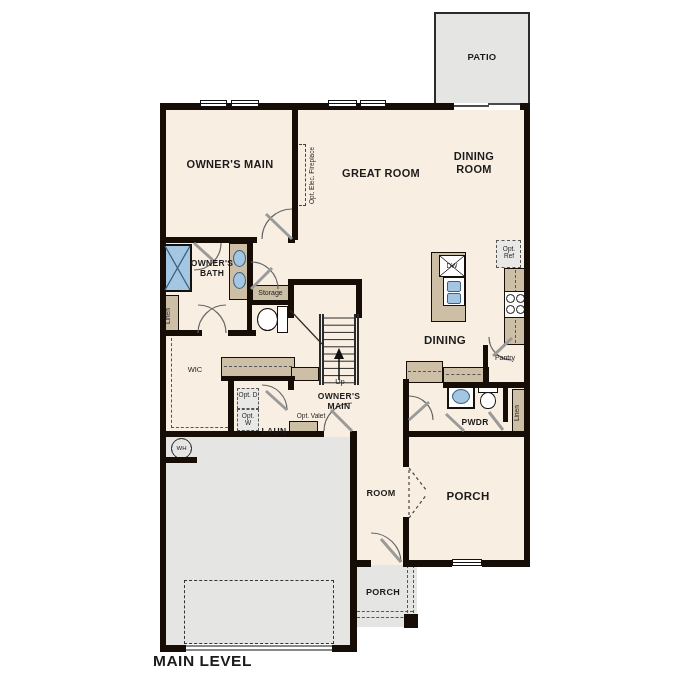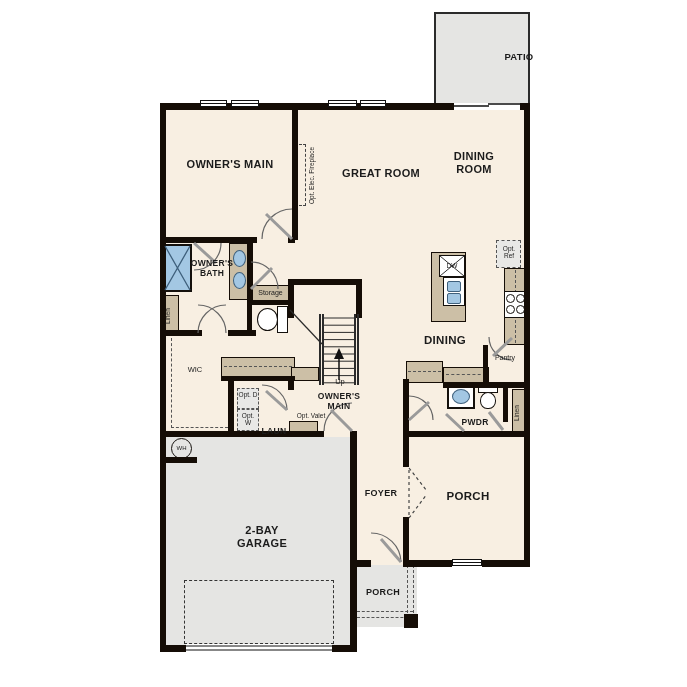--- a/index.html
+++ b/index.html
@@ -158,41 +158,41 @@
           <path d="M489 412 L503 430"></path>
   </g>
   <g stroke="#444" stroke-width="1.2" fill="none" stroke-dasharray="3,3">
     <path d="M409 470 L409 516"></path>
           <path d="M409 468 L427 491"></path>
           <path d="M409 518 L427 494"></path>
   </g>
       </svg>
     </div>
 
-  <div class="lbl" style="left:434px;top:52px;width:96px;font-size:9.5px;padding-left:37px;">PATIO</div>
+  <div class="lbl" style="left:434px;top:52px;width:96px;font-size:9.5px;">PATIO</div>
   <div class="lbl" style="left:180px;top:158px;width:100px;font-size:11px;">OWNER'S MAIN</div>
   <div class="lbl" style="left:342px;top:167px;width:78px;font-size:11px;text-align:right;">GREAT ROOM</div>
   <div class="lbl" style="left:438px;top:150px;width:72px;font-size:11px;">DINING ROOM</div>
   <div class="lbl" style="left:181px;top:259px;width:62px;font-size:8.5px;">OWNER'S BATH</div>
   <div class="lbl sm" style="left:251px;top:289px;width:39px;font-size:7px;">Storage</div>
   <div class="vlbl sm" style="left:164px;top:300px;height:32px;font-size:6.5px;">Linen</div>
   <div class="lbl sm" style="left:175px;top:366px;width:40px;font-size:7.5px;">WIC</div>
   <div class="lbl" style="left:405px;top:334px;width:80px;font-size:11.5px;">DINING</div>
   <div class="lbl sm" style="left:484px;top:354px;width:42px;font-size:7px;">Pantry</div>
   <div class="lbl" style="left:258px;top:411px;width:32px;font-size:8.5px;margin-top:16px;">LAUN</div>
   <div class="lbl" style="left:306px;top:392px;width:66px;font-size:8.5px;">OWNER'S MAIN</div>
   <div class="lbl" style="left:450px;top:418px;width:50px;font-size:8.5px;">PWDR</div>
   <div class="vlbl sm" style="left:513px;top:396px;height:34px;font-size:6.5px;">Linen</div>
-  <div class="lbl" style="left:355px;top:488px;width:52px;font-size:9px;">FOYER</div>
+  <div class="lbl" style="left:355px;top:488px;width:52px;font-size:9px;">ROOM</div>
   <div class="lbl" style="left:430px;top:490px;width:76px;font-size:11.5px;">PORCH</div>
-  <div class="lbl" style="left:222px;top:524px;width:80px;font-size:11px;">2-BAY GARAGE</div>
   <div class="lbl" style="left:357px;top:587px;width:52px;font-size:9px;">PORCH</div>
 
   <div class="vlbl sm" style="left:308px;top:139px;height:72px;font-size:6.5px;">Opt. Elec. Fireplace</div>
   <div class="lbl sm" style="left:497px;top:245px;width:24px;font-size:6.5px;">Opt. Ref</div>
   <div class="lbl sm" style="left:238px;top:391px;width:20px;font-size:6.5px;">Opt. D</div>
   <div class="lbl sm" style="left:238px;top:412px;width:20px;font-size:6.5px;">Opt. W</div>
   <div class="lbl sm" style="left:287px;top:412px;width:48px;font-size:6.5px;">Opt. Valet</div>
   <div class="lbl sm" style="left:330px;top:378px;width:20px;font-size:7.5px;">Up</div>
   <div class="lbl sm" style="left:440px;top:262px;width:24px;font-size:6.5px;">DW</div>
   <div class="lbl sm" style="left:171px;top:445px;width:21px;font-size:6px;">WH</div>
 
+  <div class="lbl" style="left:153px;top:652px;width:200px;text-align:left;font-size:15.5px;letter-spacing:.5px;">MAIN LEVEL</div>
 </div>
 
 </body></html>

